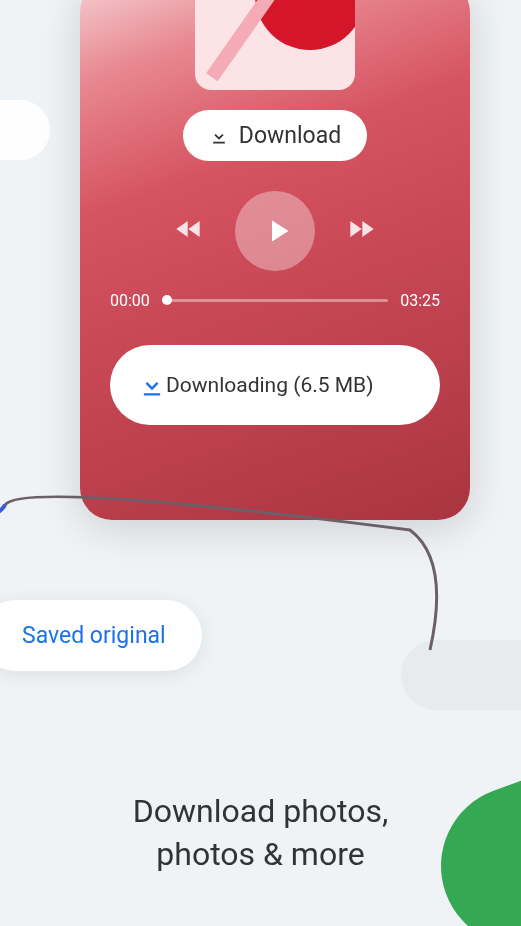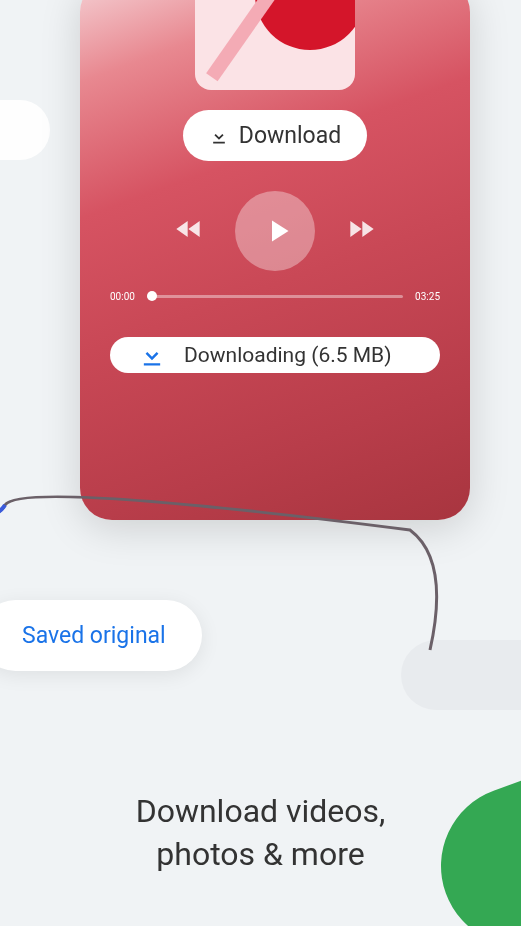--- a/index.html
+++ b/index.html
@@ -123,21 +123,21 @@
 }
 .play-btn svg { margin-left: 6px; }
 
 
 .progress-row {
   display: flex;
   align-items: center;
   gap: 12px;
   margin-bottom: 35px;
   color: #fff;
-  font-size: 10px;
+  font-size: 16px;
 }
 .progress-bar {
   flex: 1;
   height: 3px;
   background: rgba(255,255,255,0.4);
   border-radius: 2px;
   position: relative;
 }
 .progress-bar::before {
   content: '';
@@ -147,24 +147,23 @@
   height: 10px;
   background: #fff;
   border-radius: 50%;
   top: -4px;
 }
 
 
 .downloading-pill {
   background: #fff;
   border-radius: 40px;
-  padding: 4px 28px;
-  display: flex;
-  align-items: center;
-  gap: 18px;
+  padding: 26px 28px;
+  display: flex;
+  align-items: center;
   font-size: 21px;
   color: #333;
   cursor: pointer;
 }
 .download-icon-lg { width: 28px; height: 28px; }
 
 
 .curve {
   position: absolute;
   top: 470px;
@@ -267,17 +266,17 @@
 <svg class="curve" viewBox="0 0 600 200">
   <path d="M 0 10 Q 40 60, 55 35 T 460 60 Q 500 90, 480 180" stroke="#6b6068" stroke-width="3" fill="none"></path>
   <path d="M 0 10 Q 40 60, 55 35" stroke="#3b5bdb" stroke-width="4" fill="none"></path>
 </svg>
 
 <div class="saved-pill">
   <span class="link">Saved original</span>
 </div>
 
 <div class="headline">
-  <div>Download videos,</div>
+  <div>Download photos,</div>
   <div>photos &amp; more</div>
 </div>
 
 <div class="green-shape"></div>
 
 </body></html>

